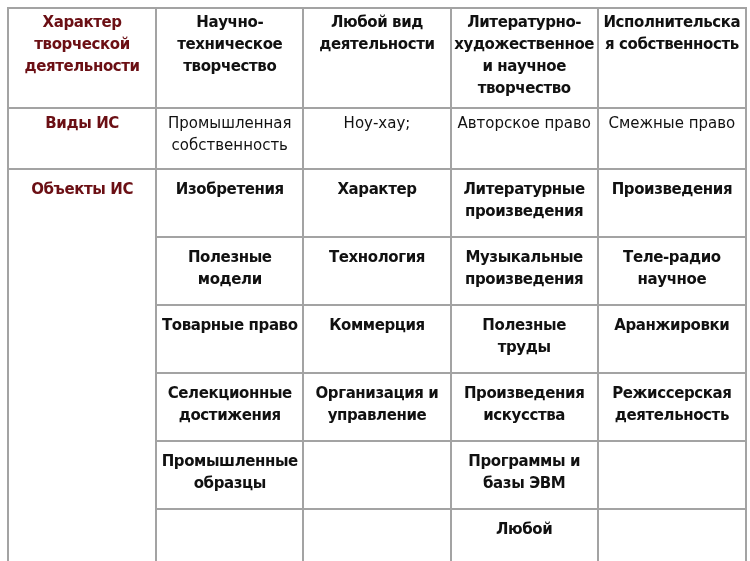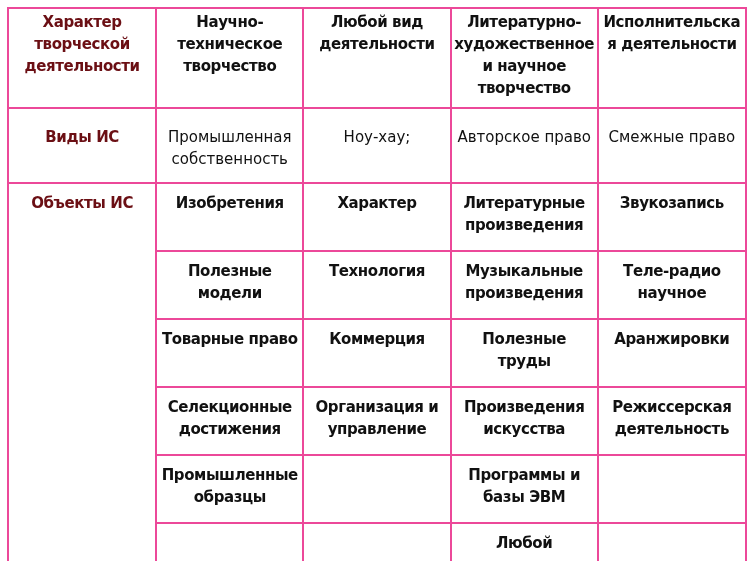--- a/index.html
+++ b/index.html
@@ -21,41 +21,41 @@
       width: 740px;
       height: 545px;
     }
     table {
       border-collapse: collapse;
       width: 740px;
       height: 545px;
       table-layout: fixed;
     }
     td {
-      border: 2px solid #ec4899;
+      border: 2px solid #a3a3a3;
       vertical-align: top;
       text-align: center;
       padding: 3px 2px 0 2px;
       font-size: 15px;
       line-height: 22px;
       font-weight: bold;
       letter-spacing: -0.4px;
       word-wrap: break-word;
     }
     td.rowhead {
       color: #6b0f14;
       font-weight: bold;
     }
     td.regular {
       font-weight: normal;
       letter-spacing: 0;
       margin-left: 20px;
     }
     tr.r-head td { height: 96px; padding-top: 2px; }
-    tr.r-types td { height: 56px; padding-top: 17px; }
+    tr.r-types td { height: 56px; padding-top: 3px; }
     tr.r-obj td { height: 58px; padding-top: 8px; }
     .col0 { width: 147px; }
     .col1 { width: 146px; }
     .col2 { width: 146px; }
     .col3 { width: 146px; }
     .col4 { width: 147px; }
   </style>
 </head>
 <body>
 
@@ -67,35 +67,35 @@
         <col class="col2">
         <col class="col3">
         <col class="col4">
     </colgroup>
     <tbody>
       <tr class="r-head">
         <td class="rowhead">Характер творческой деятельности</td>
         <td>Научно-техническое творчество</td>
         <td>Любой вид деятельности</td>
         <td>Литературно-художественное и научное творчество</td>
-        <td>Исполнительская деятельности</td>
+        <td>Исполнительская собственность</td>
       </tr>
       <tr class="r-types">
         <td class="rowhead">Виды ИС</td>
         <td class="regular">Промышленная собственность</td>
         <td class="regular">Ноу-хау;</td>
         <td class="regular">Авторское право</td>
         <td class="regular">Смежные право</td>
       </tr>
       <tr class="r-obj">
         <td class="rowhead" rowspan="6">Объекты ИС</td>
         <td>Изобретения</td>
         <td>Характер</td>
         <td>Литературные произведения</td>
-        <td>Звукозапись</td>
+        <td>Произведения</td>
       </tr>
       <tr class="r-obj">
         <td>Полезные модели</td>
         <td>Технология</td>
         <td>Музыкальные произведения</td>
         <td>Теле-радио научное</td>
       </tr>
       <tr class="r-obj">
         <td>Товарные право</td>
         <td>Коммерция</td>

